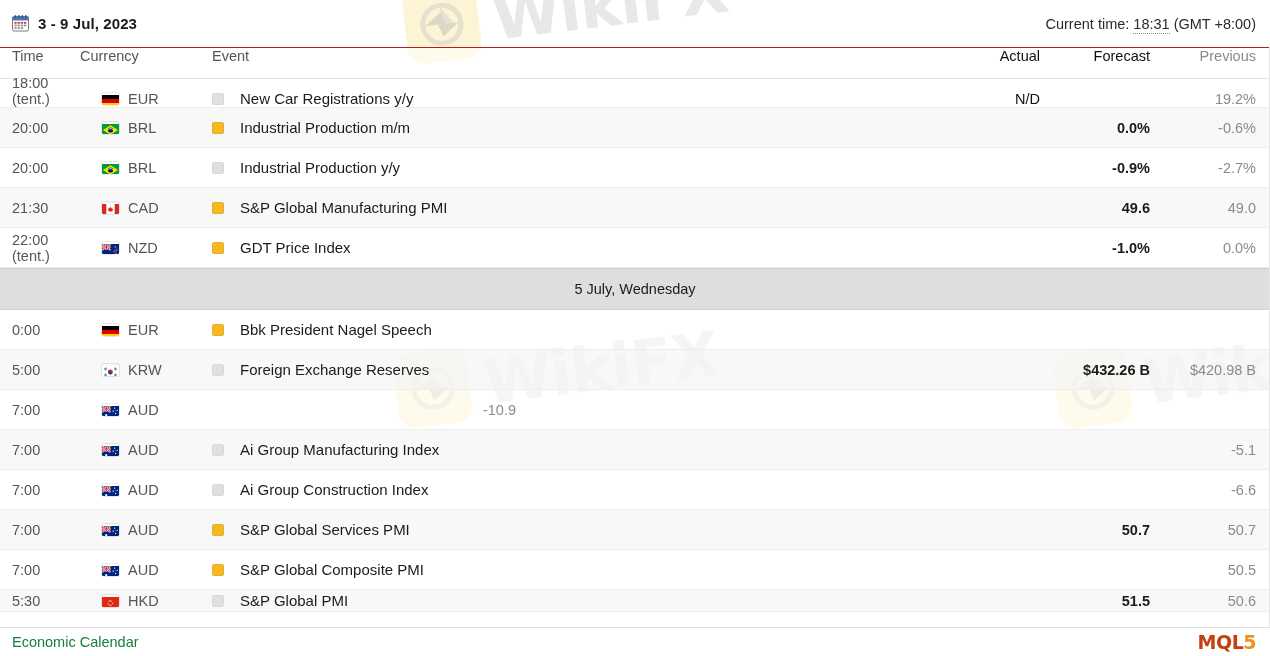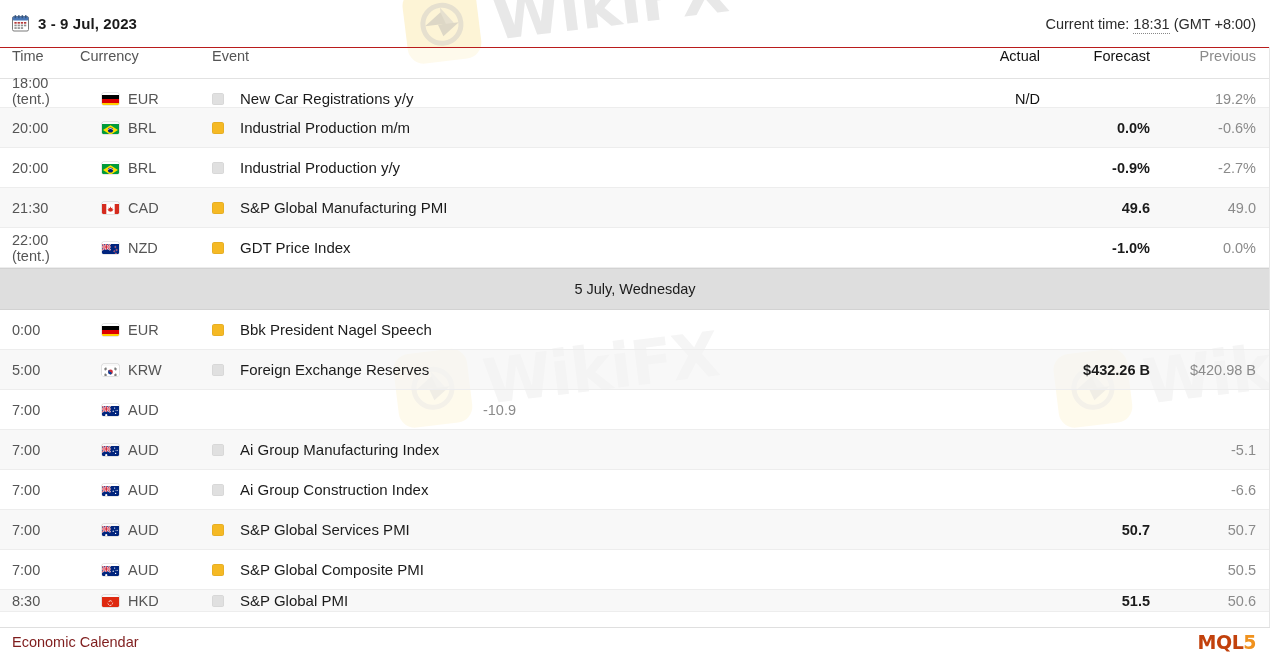--- a/index.html
+++ b/index.html
@@ -70,21 +70,21 @@
 
   .daysep{display:flex;align-items:center;justify-content:center;
           height:40px;background:#dedede;border-bottom:1px solid #d2d2d2;
           border-top:1px solid #d2d2d2;position:relative;z-index:10;}
   .daysep span{font-size:14.5px;color:#1b1b1b;}
 
   
   .footer{position:absolute;left:0;right:0;bottom:0;height:29px;z-index:20;
           background:#fff;border-top:1px solid #dfdfdf;
           display:flex;align-items:center;padding:0 14px 0 12px;box-sizing:border-box;}
-  .foot-link{font-size:14.5px;color:#7f1d1d;cursor:pointer;}
+  .foot-link{font-size:14.5px;color:#15803d;cursor:pointer;}
   .mql5{font-size:19px;font-weight:bold;letter-spacing:-.5px;
         font-family:"DejaVu Sans",sans-serif;}
   .mql5 .a{color:#c2410c;}
   .mql5 .b{color:#f0921e;}
 
   .edge-right{position:absolute;top:47px;bottom:29px;right:0;width:1px;
               background:#e6e6e6;z-index:11;}
 </style>
 </head>
 <body>
@@ -448,21 +448,21 @@
       </div>
       <div class="col-event">
         <span class="imp med"></span>
         <span class="ename">S&amp;P Global Composite PMI</span>
       </div>
       <div class="col-actual"></div>
       <div class="col-fc"></div>
       <div class="col-prev">50.5</div>
     </div>
     <div class="row alt" style="height: 22px; overflow: hidden;">
-      <div class="col-time">8:30</div>
+      <div class="col-time">5:30</div>
       <div class="col-cur">
         <span class="flag"><svg viewBox="0 0 17 12">
             <rect width="17" height="12" fill="#de2910"></rect>
             <g fill="#fff">
               <path d="M8.5 3.3 C10 3.6 10.6 5 10.2 6.3 C10.6 5.2 9.9 4.2 8.5 4.3 Z"></path>
               <path d="M11.2 5.5 C11.2 7 9.9 7.9 8.6 7.8 C9.8 7.9 10.6 7 10.4 5.7 Z"></path>
               <path d="M9.7 8.3 C8.4 9.1 7 8.5 6.4 7.4 C7.1 8.4 8.3 8.5 9.1 7.6 Z"></path>
               <path d="M6.6 7.9 C5.4 7.1 5.5 5.6 6.3 4.7 C5.6 5.7 5.9 6.8 7 7.2 Z"></path>
               <path d="M6.4 4.6 C7.3 3.3 8.8 3.4 9.7 4.2 C8.8 3.6 7.6 3.9 7.1 5 Z"></path>
             </g>

